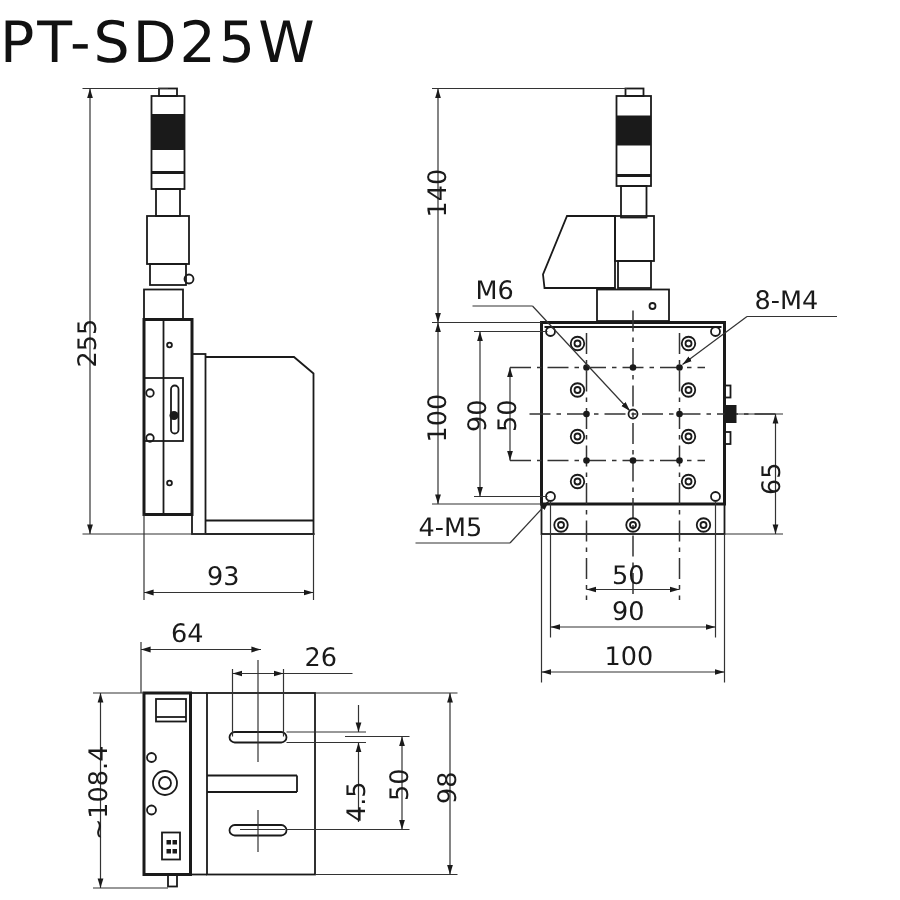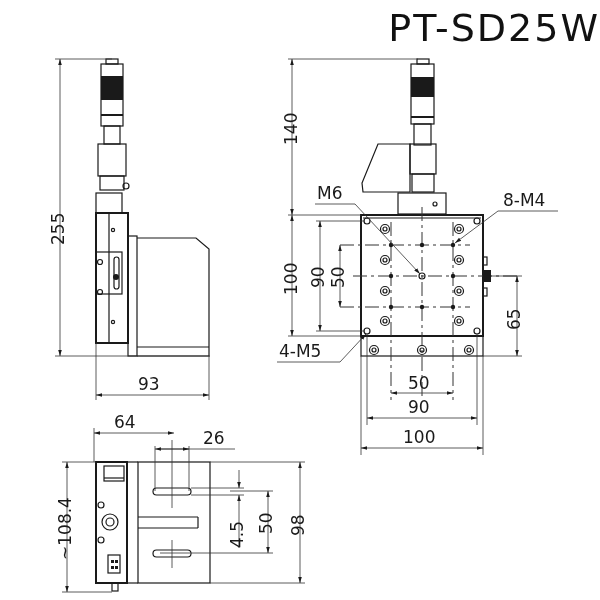--- a/index.html
+++ b/index.html
@@ -1,17 +1,17 @@
 <!DOCTYPE html>
 <html><head>
 <meta charset="utf-8">
 <style>
   html,body{margin:0;padding:0;background:#ffffff;}
   body{width:600px;height:600px;position:relative;overflow:hidden;font-family:"DejaVu Sans",sans-serif;}
-  #title{position:absolute;left:0;top:6px;width:600px;text-align:right;font-size:38px;letter-spacing:2px;color:#111;font-family:"DejaVu Sans",sans-serif;}
+  #title{position:absolute;left:0;top:6px;width:600px;text-align:left;font-size:38px;letter-spacing:2px;color:#111;font-family:"DejaVu Sans",sans-serif;}
   svg{position:absolute;left:0;top:0;}
   .ln{stroke:#1a1a1a;stroke-width:1.2;fill:none;}
   .thk{stroke:#1a1a1a;stroke-width:2;fill:none;}
   .thin{stroke:#333;stroke-width:0.8;fill:none;}
   .dash{stroke:#333;stroke-width:1;fill:none;stroke-dasharray:14 4 3 4;}
   .dim{font-family:"DejaVu Sans",sans-serif;font-size:17px;fill:#1a1a1a;}
   .blk{fill:#1a1a1a;}
 </style>
 </head>
 <body>

